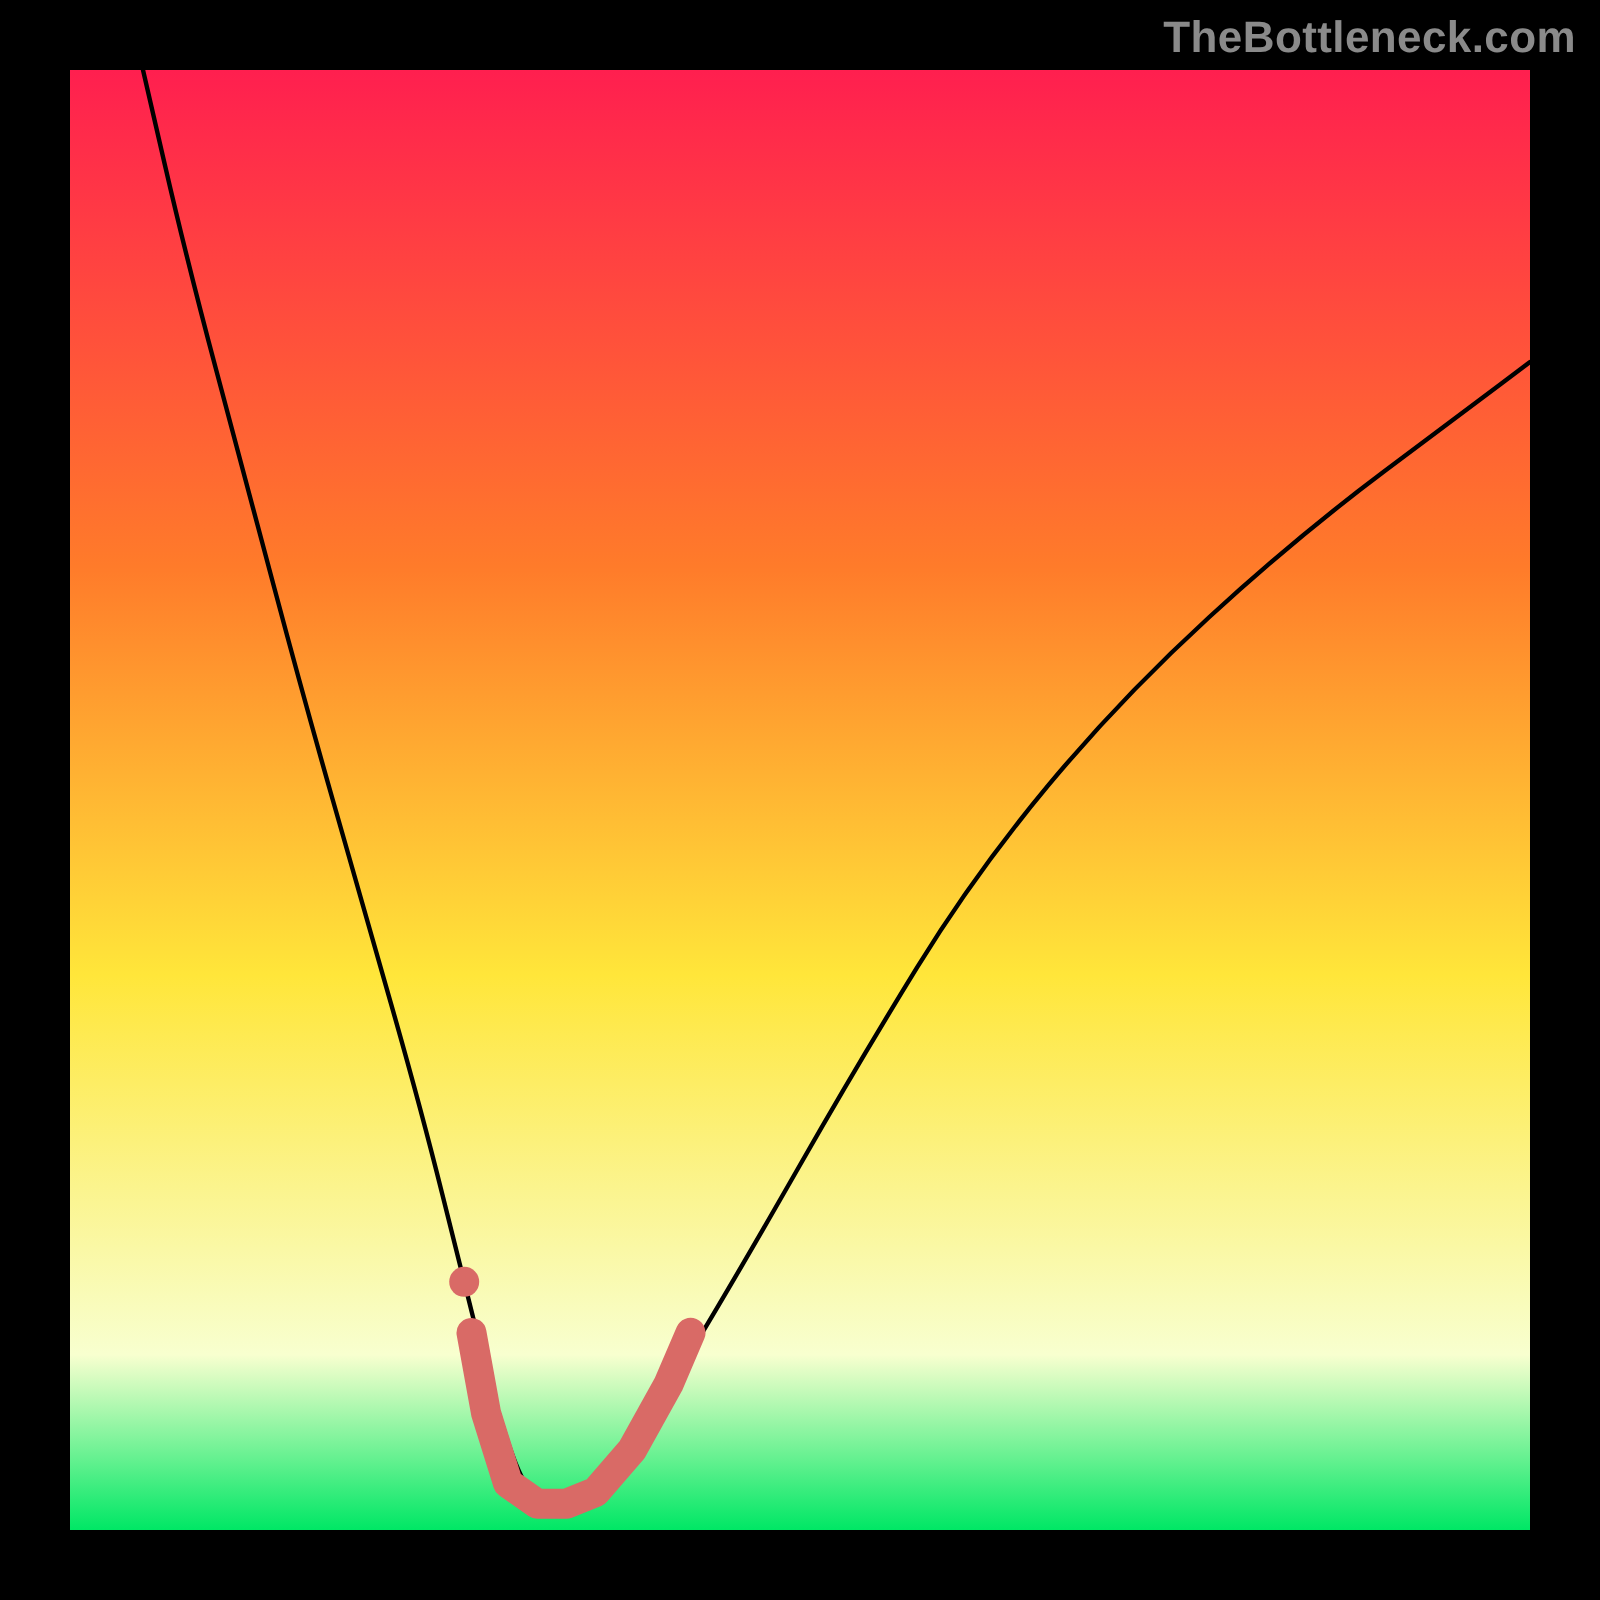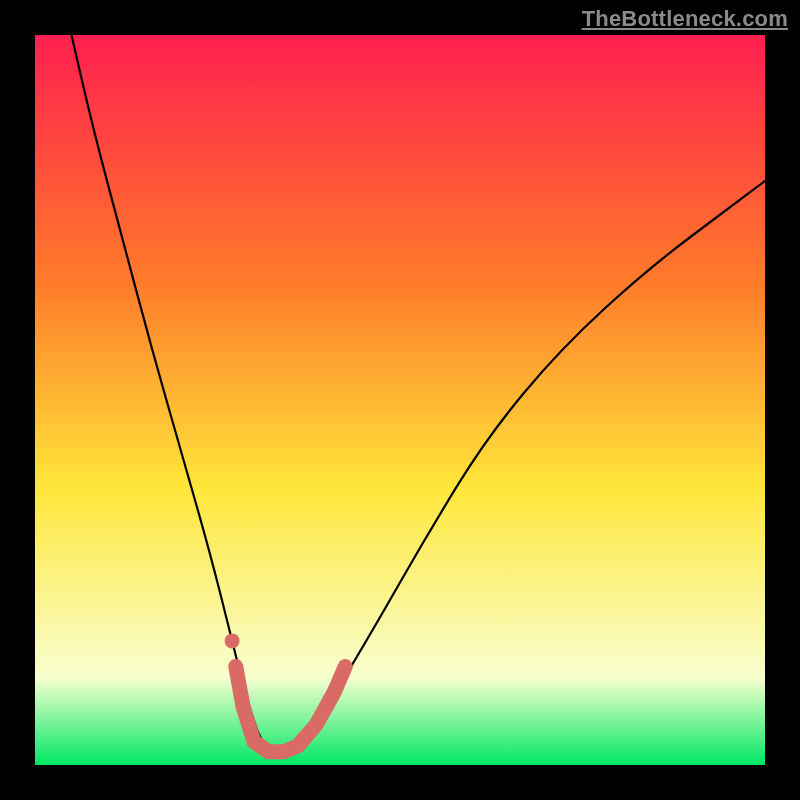--- a/index.html
+++ b/index.html
@@ -35,21 +35,20 @@
   }
   .watermark {
     position: absolute;
     top: 6px;
     right: 12px;
     font-family: Arial, Helvetica, sans-serif;
     font-size: 22px;
     font-weight: 600;
     color: #8a8a8a;
     letter-spacing: 0.2px;
-    text-decoration: underline;
   }
   svg.curves {
     position: absolute;
     left: 0;
     top: 0;
     width: 100%;
     height: 100%;
     overflow: visible;
   }
 </style>

